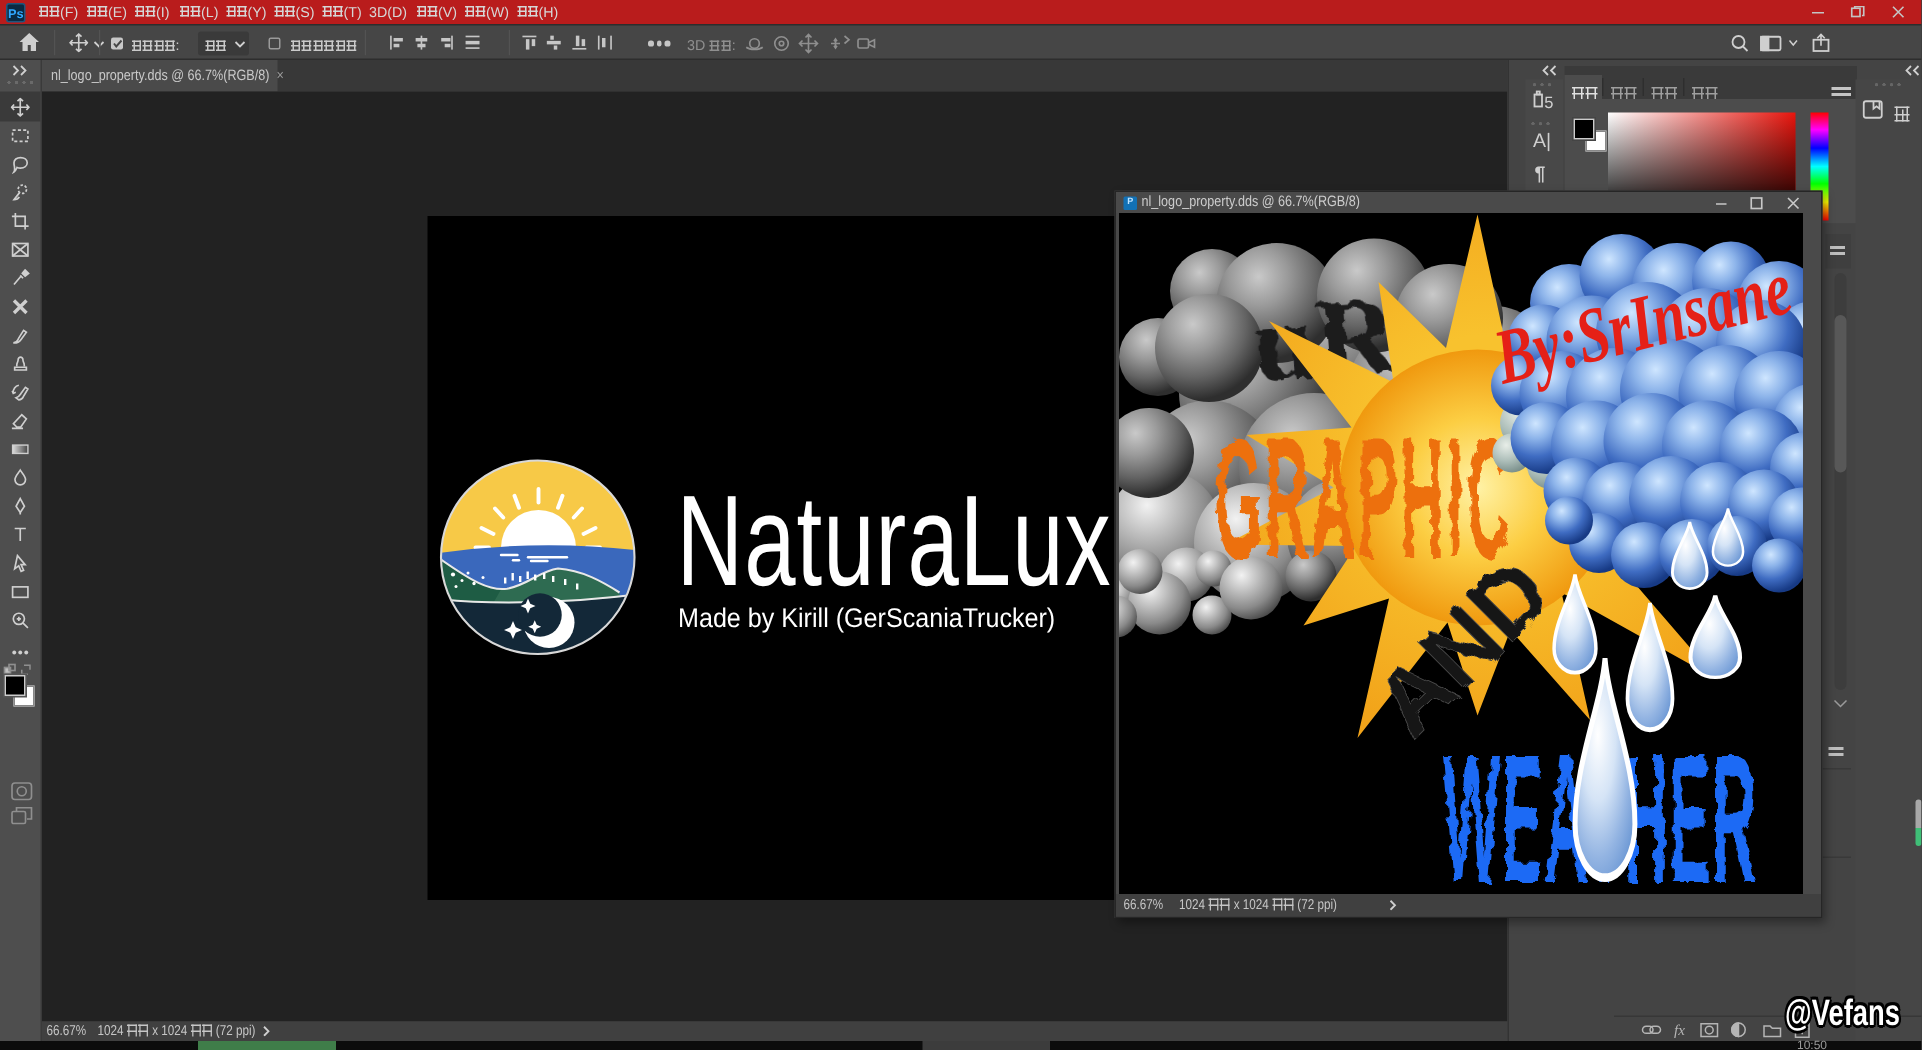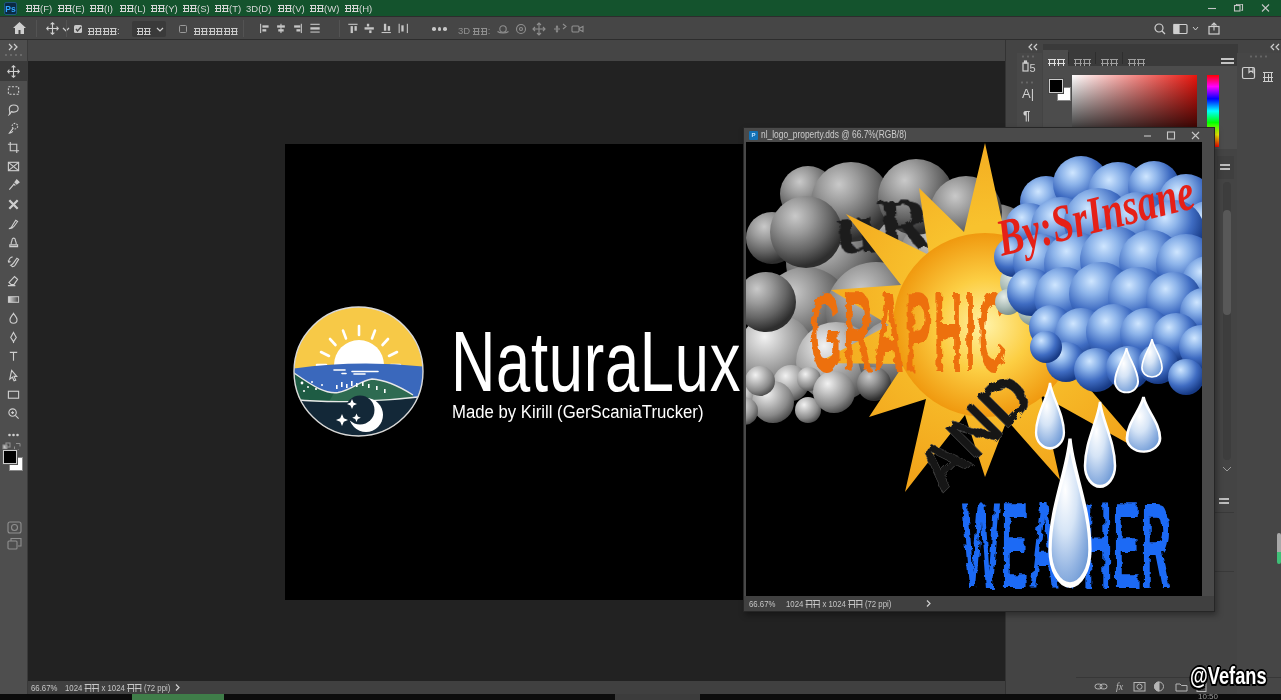--- a/index.html
+++ b/index.html
@@ -18,21 +18,21 @@
  linear-gradient(currentColor,currentColor) 1.5px 0/1px 10px no-repeat,
  linear-gradient(currentColor,currentColor) 5px 2px/1px 8px no-repeat,
  linear-gradient(currentColor,currentColor) 8px 0/1px 10px no-repeat}
 .ks{display:inline-block;width:8px;height:8px;vertical-align:-1px;margin:0 .5px;background:
  linear-gradient(currentColor,currentColor) 0 0/8px 1px no-repeat,
  linear-gradient(currentColor,currentColor) 0 4px/8px 1px no-repeat,
  linear-gradient(currentColor,currentColor) 0 7.5px/8px 1px no-repeat,
  linear-gradient(currentColor,currentColor) 1px 0/1px 8px no-repeat,
  linear-gradient(currentColor,currentColor) 6.5px 0/1px 8px no-repeat}
 
-#menubar{left:0;top:0;width:1281px;height:16px;background:#14532d;color:#d6d6d6;font-size:9.5px}
+#menubar{left:0;top:0;width:1281px;height:16px;background:#b91c1c;color:#d6d6d6;font-size:9.5px}
 #menubar .mi{position:absolute;top:2.5px;white-space:nowrap;letter-spacing:0}
 
 #optbar{left:0;top:16px;width:1281px;height:24px;background:#464646;border-top:1px solid #2d2d2d;border-bottom:1px solid #2d2d2d;color:#cacaca;font-size:9.5px}
 .sep{position:absolute;top:3px;width:1px;height:17px;background:#393939;border-right:1px solid #535353}
 
 #toolbar{left:0;top:40px;width:28px;height:654px;background:#4e4e4e;border-right:1px solid #3a3a3a}
 .tool{position:absolute;left:0;width:27px;height:19px;display:flex;align-items:center;justify-content:center}
 
 #tabbar{left:28px;top:40px;width:977px;height:21px;background:#383838}
 #tab1{position:absolute;left:0px;top:0;width:157px;height:21px;background:#4a4a4a;color:#c9c9c9;font-size:10px;line-height:21px;padding:0 0 0 6px;white-space:nowrap;overflow:visible}
@@ -333,20 +333,23 @@
         </g>
       </svg>
  <svg class="abs" style="left:7px;top:497px" width="15" height="13" viewBox="0 0 15 13">
         <g class="icd">
           <rect x="1" y="4" width="9" height="8" rx="1"></rect>
           <path d="M4 4V1.5h10V9h-3"></path>
         </g>
       </svg>
 </div>
 
+<div class="abs" id="tabbar">
+ <div id="tab1"><b>nl_logo_property.dds @ 66.7%(RGB/8)&nbsp;&nbsp;<span style="color:#9a9a9a">×</span></b></div>
+</div>
 
 <div class="abs" id="canvasarea">
  <div id="docblack"></div>
  <svg class="abs" style="left:264px;top:244px" width="133" height="133" viewBox="0 0 133 133">
   <defs>
           <clipPath id="lc">
             <circle cx="66.5" cy="66.5" r="64.5"></circle>
           </clipPath>
         </defs>
   <g clip-path="url(#lc)">

